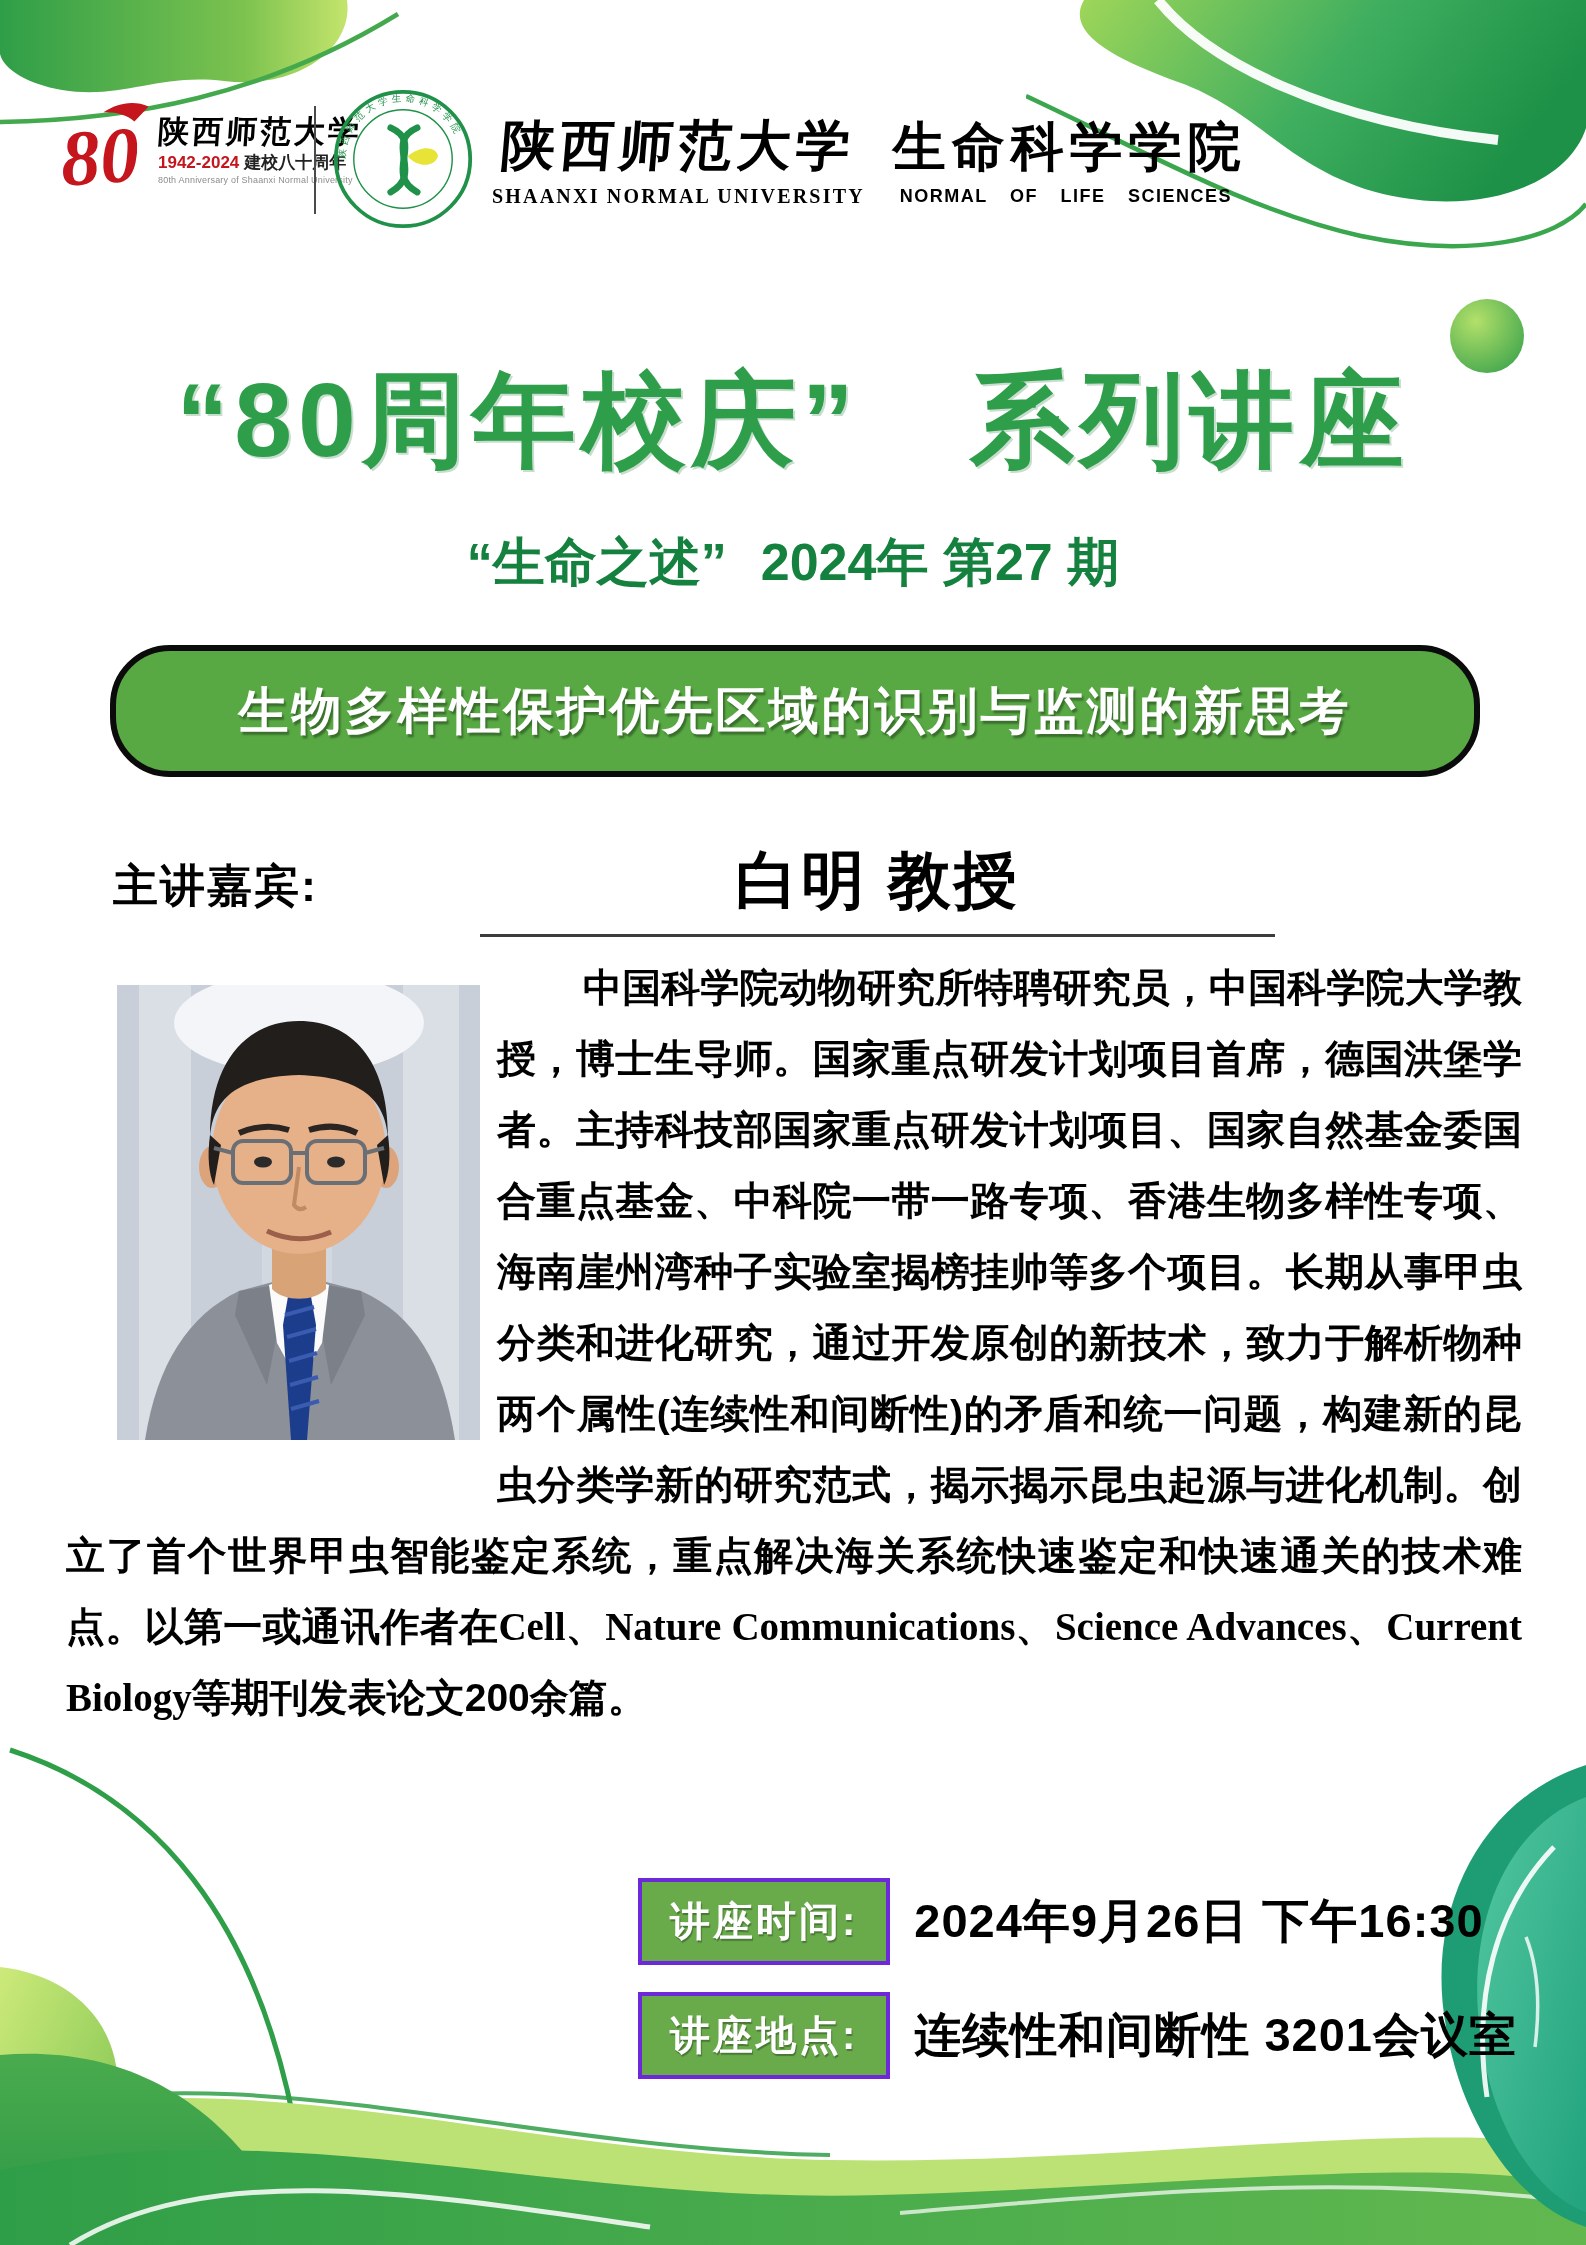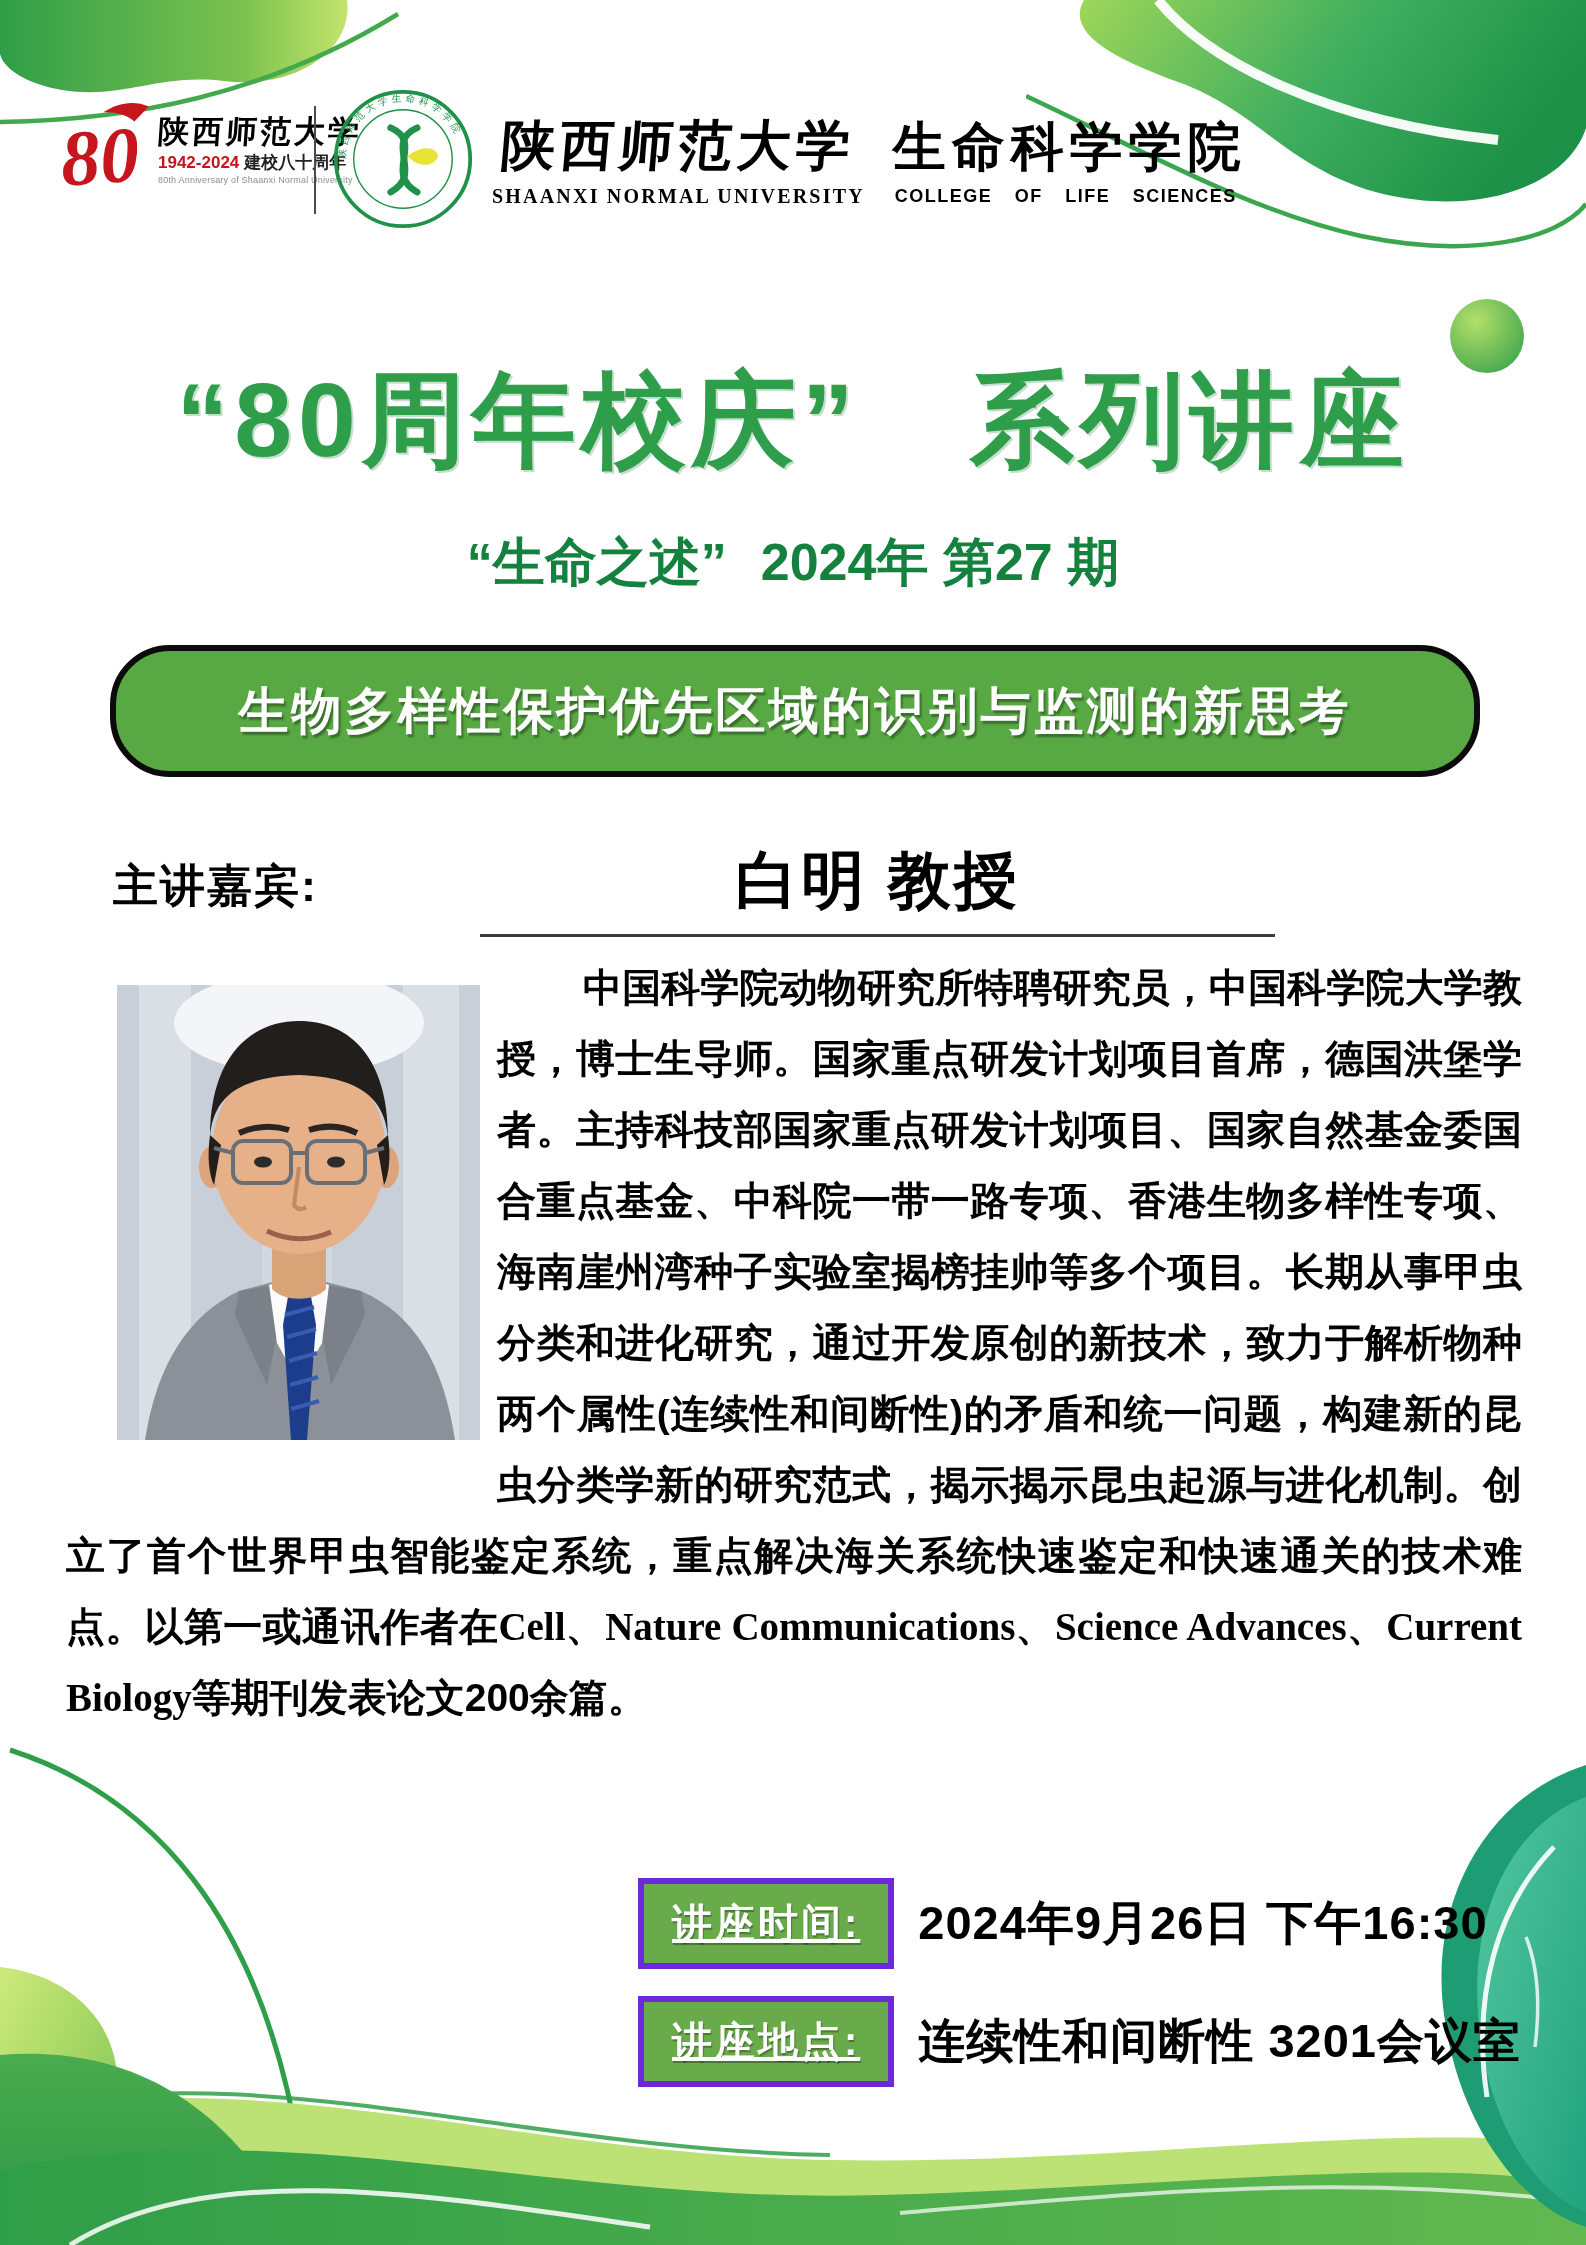--- a/index.html
+++ b/index.html
@@ -67,23 +67,23 @@
     font-size:39px; font-weight:700; line-height:71px; text-align:justify;
     text-indent:86px;
   }
   .photo-wrap{ float:left; width:363px; height:455px; margin:33px 17px 14px 51px; }
   .bio .latin{ font-family:"Liberation Serif", serif; font-weight:700; }
 
   
   .schedule{ position:absolute; top:1878px; left:638px; display:flex; flex-direction:column; gap:27px; }
   .sched-row{ display:flex; align-items:center; gap:24px; }
   .sched-label{
-    background:#69aa4b; border:6px solid #6d28d9; color:#fff;
+    background:#69aa4b; border:4px solid #6d28d9; color:#fff;
     font-size:40px; font-weight:800; letter-spacing:3px;
-    padding:12px 28px; white-space:nowrap; text-shadow:1px 2px 1px rgba(0,0,0,.3);text-decoration:underline;
+    padding:12px 28px; white-space:nowrap; text-shadow:1px 2px 1px rgba(0,0,0,.3);
   }
   .sched-value{ font-size:47px; font-weight:900; white-space:nowrap; letter-spacing:1px; }
 </style>
 </head>
 <body>
 
 <div class="poster">
 
   <svg class="deco tl" width="620" height="230" viewBox="0 0 620 230">
     <defs>
@@ -180,21 +180,21 @@
       <path d="M62,42 C98,58 54,90 90,110" stroke="#1f9148" stroke-width="7" fill="none" stroke-linecap="round"></path>
       <path d="M90,42 C54,58 98,90 62,110" stroke="#1f9148" stroke-width="7" fill="none" stroke-linecap="round"></path>
       <path d="M80,72 C95,60 110,62 112,72 C108,84 90,84 80,72 Z" fill="#e8e437"></path>
     </svg>
     <div class="uni-block">
       <span class="uni-cn">陕西师范大学</span>
       <span class="uni-en">SHAANXI NORMAL UNIVERSITY</span>
     </div>
     <div class="college-block">
       <span class="college-cn">生命科学学院</span>
-      <span class="college-en">COLLEGE OF LIFE SCIENCES</span>
+      <span class="college-en">NORMAL OF LIFE SCIENCES</span>
     </div>
   </div>
 
   <div class="series-title">“80周年校庆”　系列讲座</div>
 
   <div class="issue-subtitle">
     <span>“生命之述”</span><span class="gap">2024年 第27 期</span>
   </div>
 
   <div class="lecture-banner">

